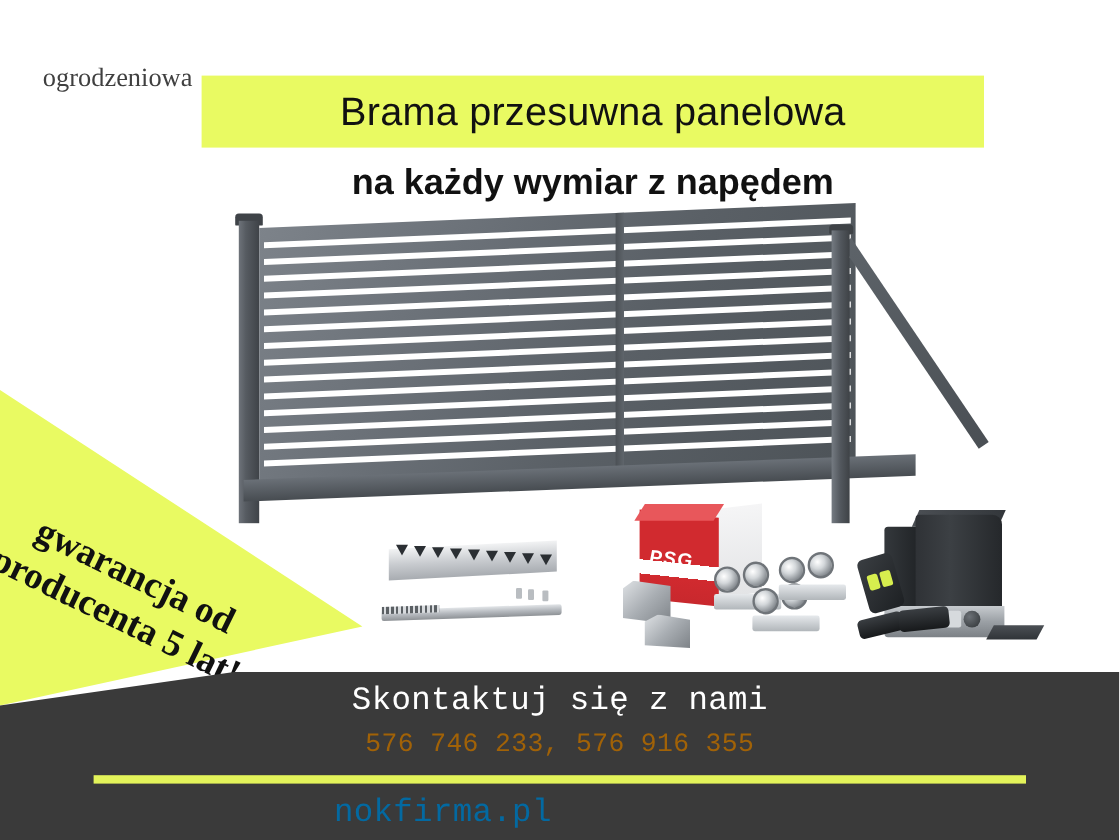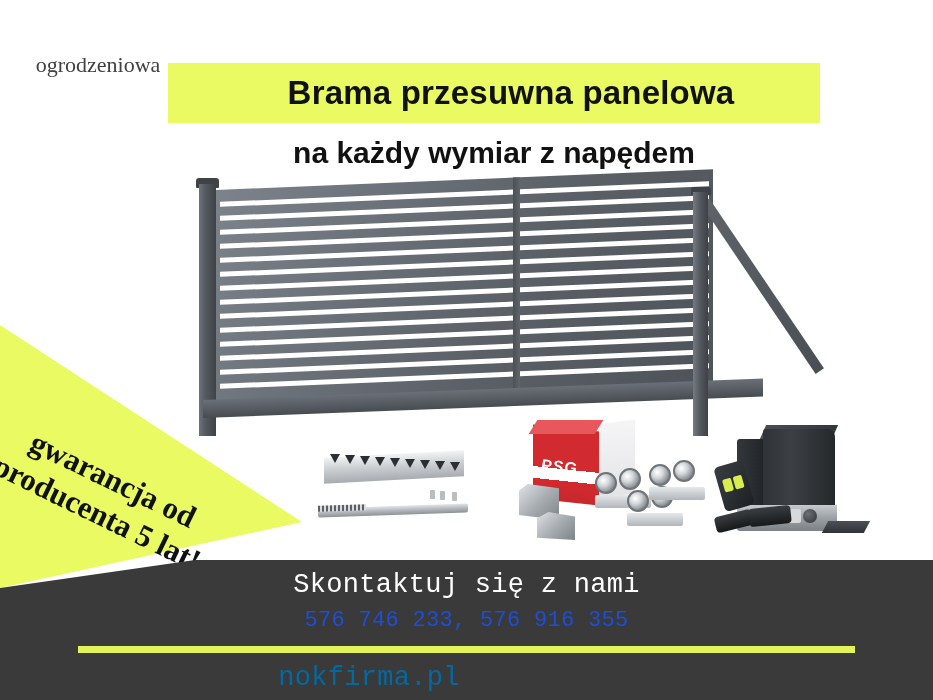--- a/index.html
+++ b/index.html
@@ -84,24 +84,23 @@
   }
   .headline-text {
     position: absolute;
     left: 168px;
     top: 63px;
     width: 652px;
     height: 60px;
     line-height: 60px;
     text-align: center;
     font-size: 33px;
-    font-weight: 700;
+    font-weight: 400;
     color: #111111;
     letter-spacing: 0.2px;
-    padding-left: 17px;
   }
   .subhead-text {
     position: absolute;
     left: 168px;
     top: 136px;
     width: 652px;
     text-align: center;
     font-size: 30px;
     font-weight: 700;
     color: #111111;
@@ -365,21 +364,21 @@
     width: 933px;
     font-size: 27px;
     color: #ffffff;
     letter-spacing: 0.3px;
   }
   .footer-phones {
     position: absolute;
     left: 0; top: 48px;
     width: 933px;
     font-size: 22px;
-    color: #1d4ed8;
+    color: #a16207;
     letter-spacing: 0.3px;
   }
   .footer-divider {
     position: absolute;
     left: 78px; top: 86px;
     width: 777px; height: 7px;
     background: #e3f35a;
   }
   .footer-site {
     position: absolute;

